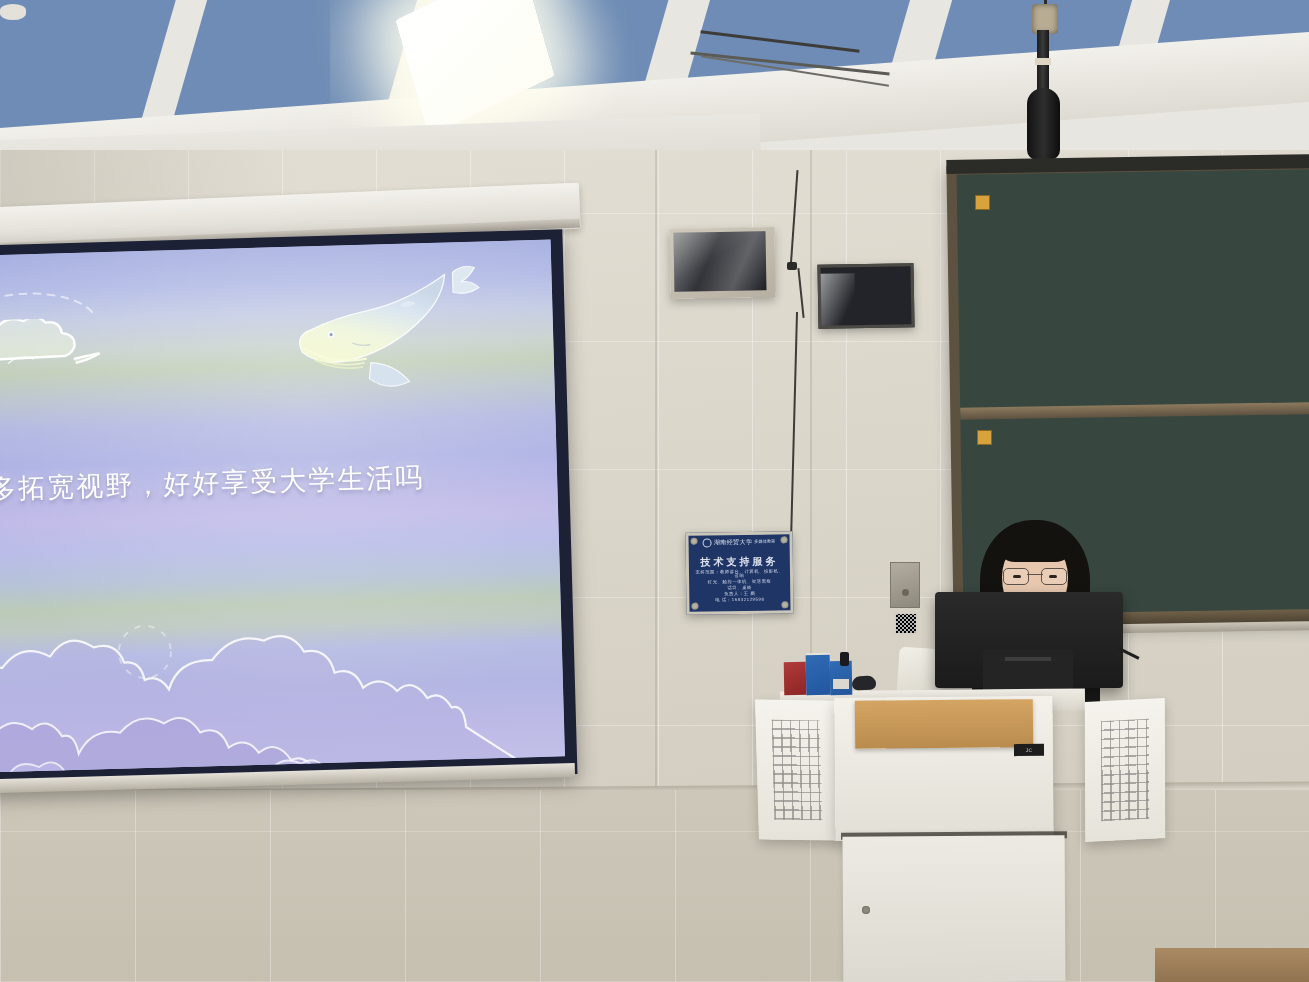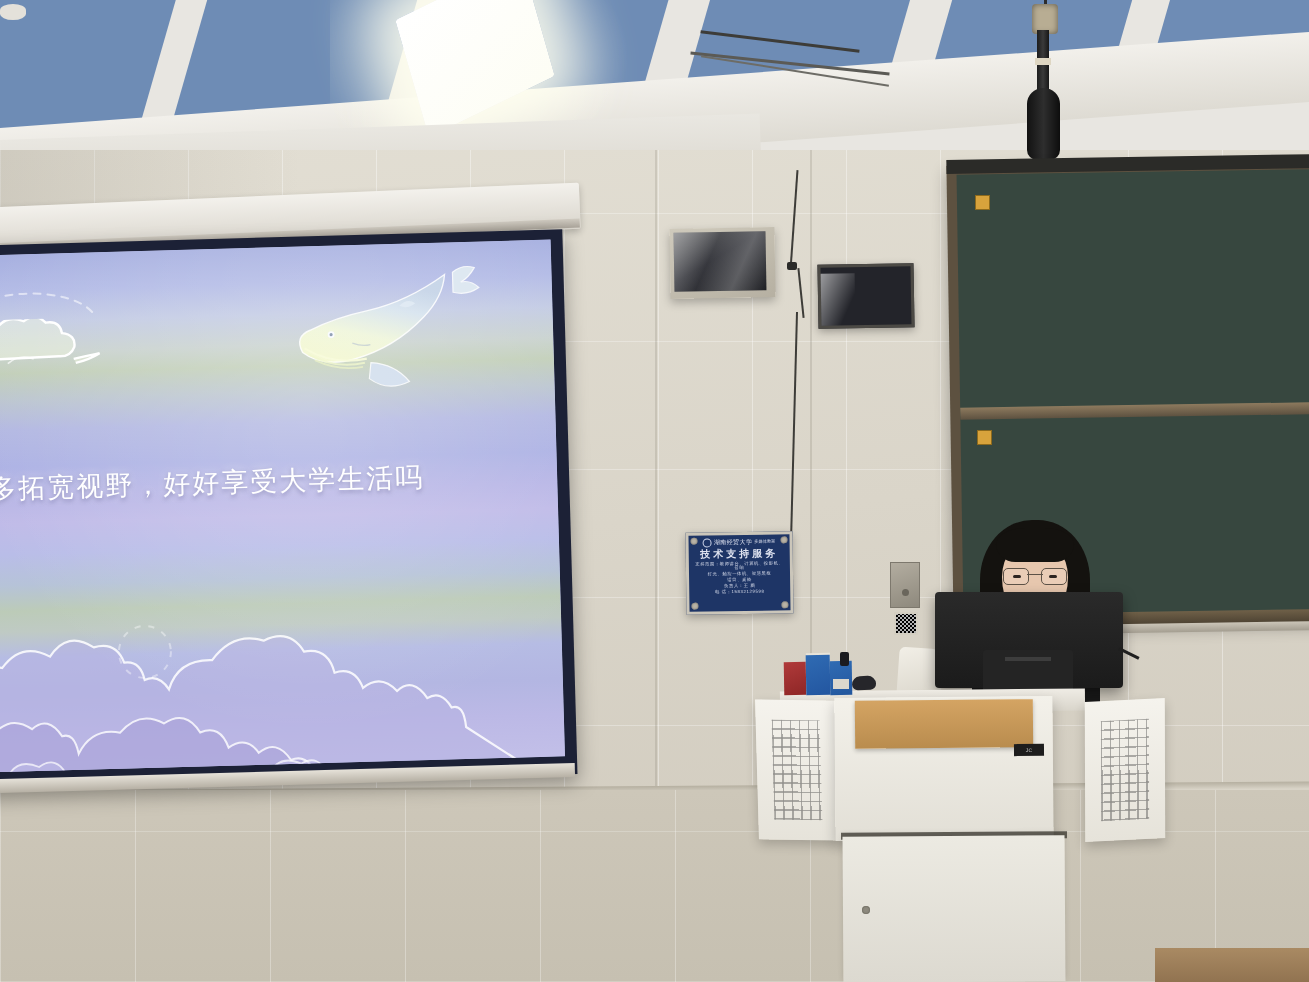--- a/index.html
+++ b/index.html
@@ -177,21 +177,21 @@
         transform:rotate(-.8deg);box-shadow:0 3px 8px rgba(0,0,0,.28);
         padding:3px 4px;box-sizing:border-box;overflow:hidden;}
   .sign-screw{position:absolute;width:7px;height:7px;border-radius:50%;
         background:#b9b3a6;box-shadow:inset 0 0 2px #555;}
   .sign-row{color:#dfe3f0;text-align:center;line-height:1.05;}
   .sign-hdr{display:flex;align-items:center;justify-content:center;gap:2px;font-size:5.5px;}
   .sign-logo{width:7px;height:7px;border-radius:50%;border:1px solid #cfd6ea;
         display:inline-block;}
   .sign-univ{font-size:6px;letter-spacing:.4px;}
   .sign-sub{font-size:4.2px;opacity:.92;}
-  .sign-title{font-size:10px;letter-spacing:3px;margin:2px 0 2px;font-weight:bold;}
+  .sign-title{font-size:10px;letter-spacing:3px;margin:10px 0 2px;font-weight:bold;}
   .sign-line{font-size:4.3px;letter-spacing:.6px;margin-top:1.4px;opacity:.93;}
 
   
   .socket{position:absolute;left:890px;top:562px;width:28px;height:44px;
         background:linear-gradient(160deg,#b3ada0,#8e897d);border:1px solid #7d786d;}
   .socket-hole{position:absolute;left:11px;top:26px;width:7px;height:7px;
         border-radius:50%;background:#6a665c;}
   .qr{position:absolute;left:894px;top:612px;width:20px;height:19px;
         background:
           repeating-linear-gradient(0deg,#2a2a2a 0 2px,#ddd 2px 4px),

